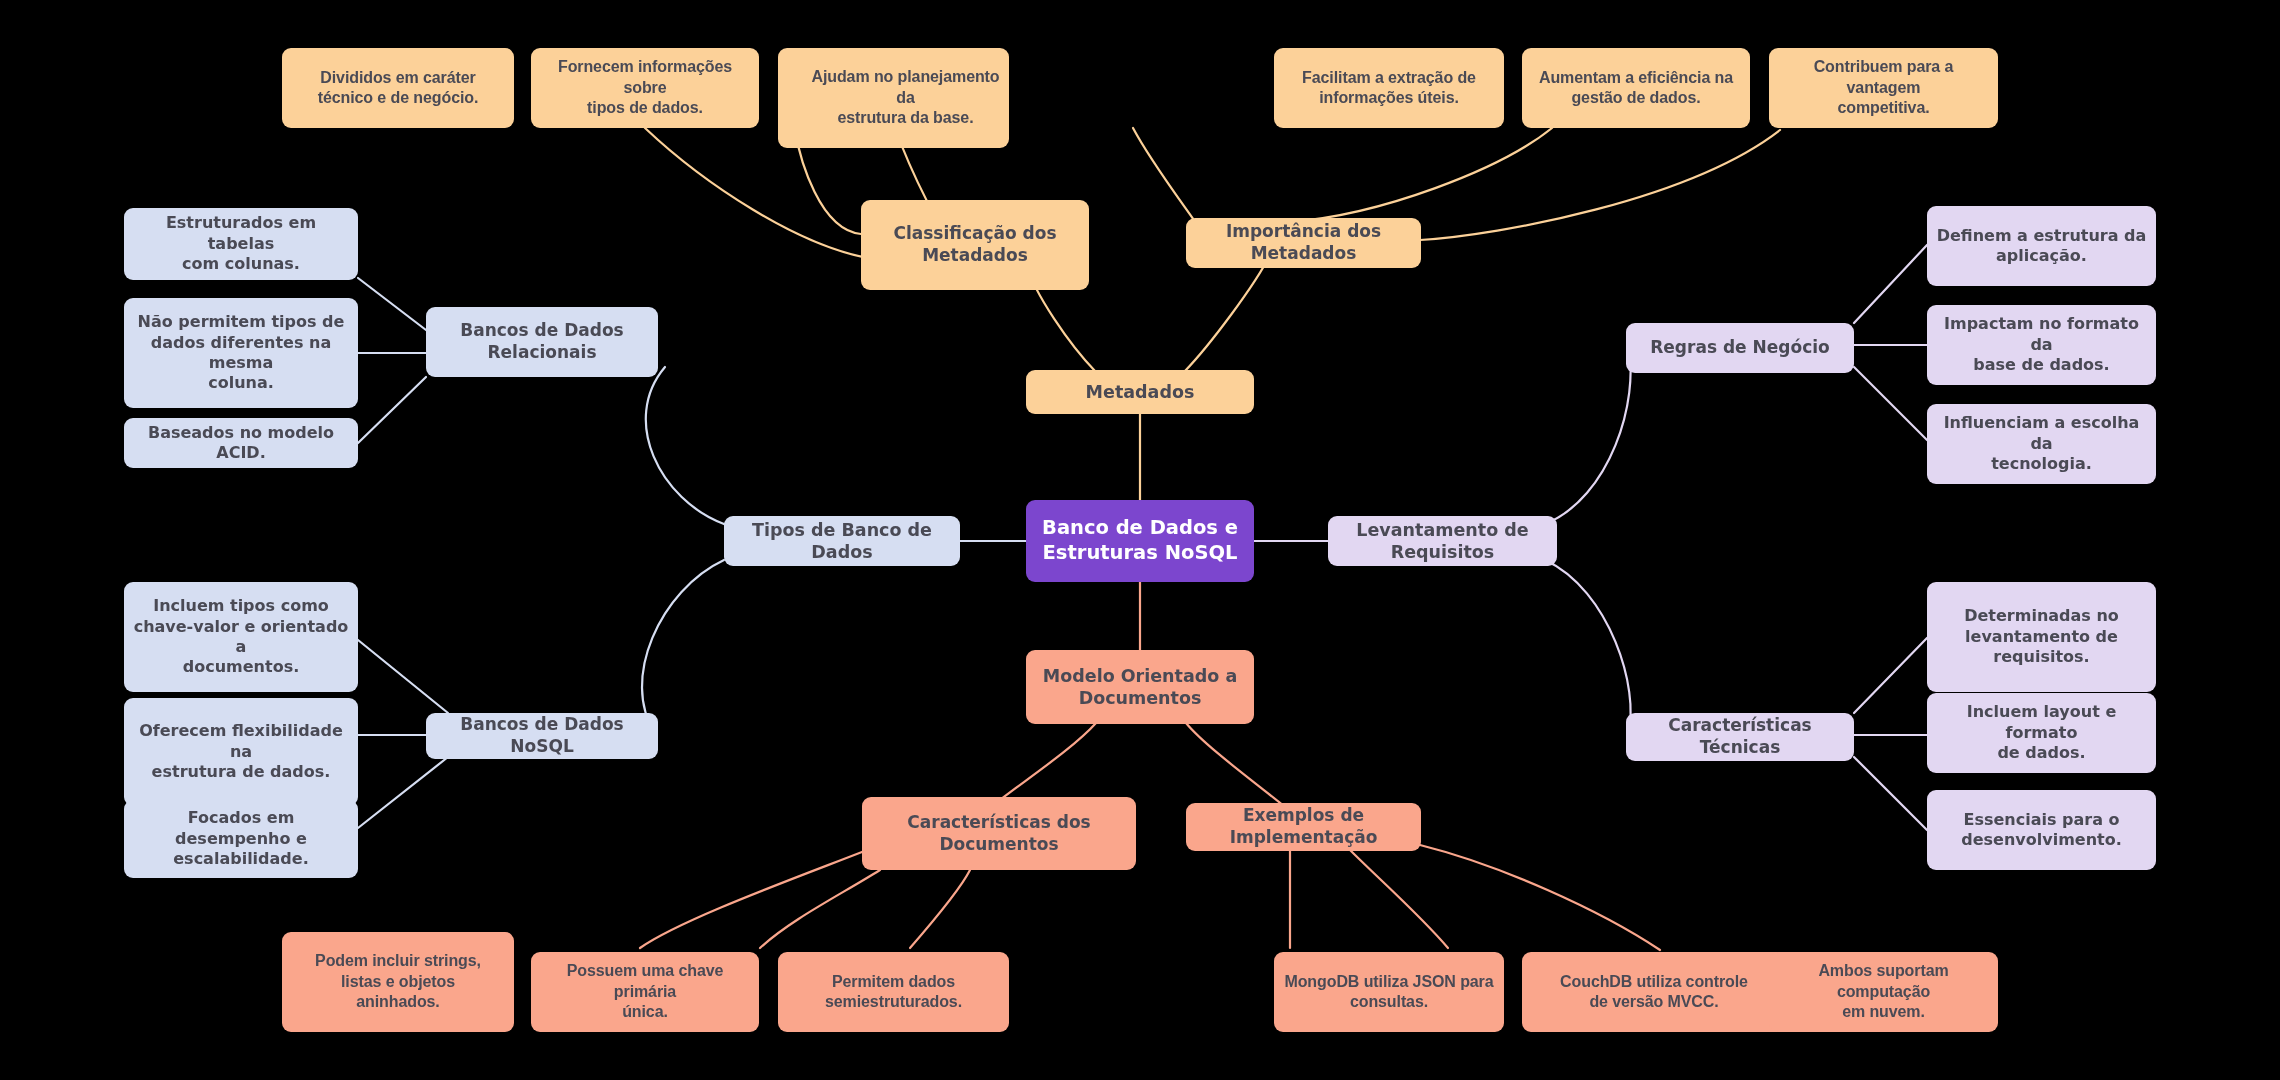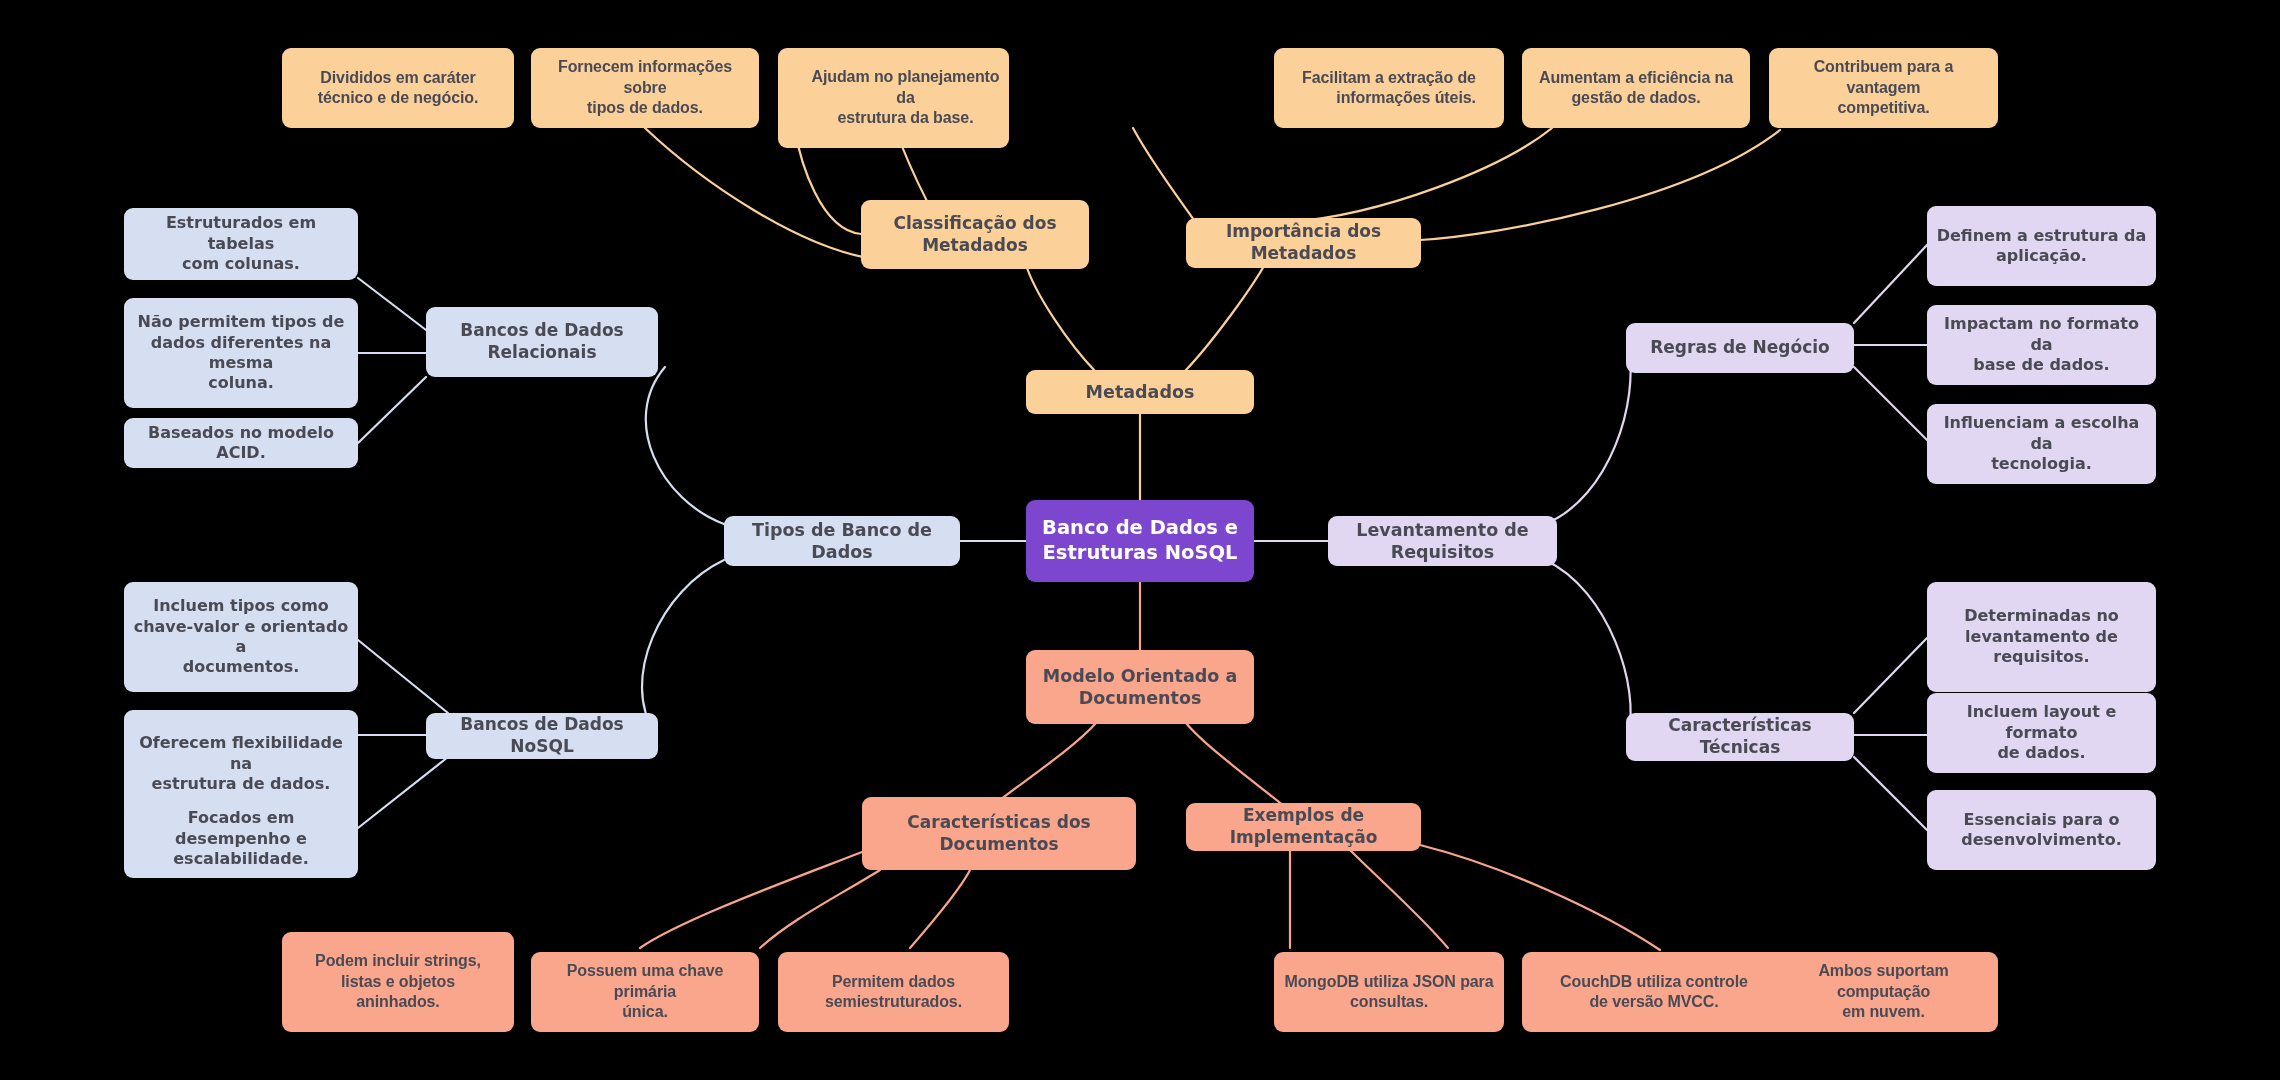--- a/index.html
+++ b/index.html
@@ -128,21 +128,21 @@
   <div class="node c-orange f-wide s-main" style="left:1026px; top:370px; width:228px; height:44px;">Metadados</div>
 
   <div class="node c-salmon f-wide s-main" style="left:1026px; top:650px; width:228px; height:74px;">Modelo Orientado a
 Documentos</div>
 
   <div class="node c-blue f-wide s-sub" style="left:426px; top:307px; width:232px; height:70px;">Bancos de Dados
 Relacionais</div>
 
   <div class="node c-blue f-wide s-sub" style="left:426px; top:713px; width:232px; height:46px;">Bancos de Dados NoSQL</div>
 
-  <div class="node c-orange f-wide s-sub" style="left:861px; top:200px; width:228px; height:69px;">Classificação dos
+  <div class="node c-orange f-wide s-sub" style="left:861px; top:200px; width:228px; height:90px;">Classificação dos
 Metadados</div>
 
   <div class="node c-orange f-wide s-sub" style="left:1186px; top:218px; width:235px; height:50px;">Importância dos Metadados</div>
 
   <div class="node c-lav f-wide s-sub" style="left:1626px; top:323px; width:228px; height:50px;">Regras de Negócio</div>
 
   <div class="node c-lav f-wide s-sub" style="left:1626px; top:713px; width:228px; height:48px;">Características Técnicas</div>
 
   <div class="node c-salmon f-wide s-sub" style="left:862px; top:797px; width:274px; height:73px;">Características dos
 Documentos</div>
@@ -152,33 +152,33 @@
   <div class="node c-blue f-wide s-leaf" style="left:124px; top:208px; width:234px; height:72px;">Estruturados em tabelas
 com colunas.</div>
   <div class="node c-blue f-wide s-leaf" style="left:124px; top:298px; width:234px; height:110px;">Não permitem tipos de
 dados diferentes na mesma
 coluna.</div>
   <div class="node c-blue f-wide s-leaf" style="left:124px; top:418px; width:234px; height:50px;">Baseados no modelo ACID.</div>
 
   <div class="node c-blue f-wide s-leaf" style="left:124px; top:582px; width:234px; height:110px;">Incluem tipos como
 chave-valor e orientado a
 documentos.</div>
-  <div class="node c-blue f-wide s-leaf" style="left:124px; top:698px; width:234px; height:108px;margin-top:12px;">Oferecem flexibilidade na
+  <div class="node c-blue f-wide s-leaf" style="left:124px; top:698px; width:234px; height:108px;">Oferecem flexibilidade na
 estrutura de dados.</div>
   <div class="node c-blue f-wide s-leaf" style="left:124px; top:800px; width:234px; height:78px;">Focados em desempenho e
 escalabilidade.</div>
 
   <div class="node c-orange f-narrow s-leaf" style="left:282px; top:48px; width:232px; height:80px;">Divididos em caráter
 técnico e de negócio.</div>
   <div class="node c-orange f-narrow s-leaf" style="left:531px; top:48px; width:228px; height:80px;">Fornecem informações sobre
 tipos de dados.</div>
   <div class="node c-orange f-narrow s-leaf" style="left:778px; top:48px; width:231px; height:100px;padding-left:30px;">Ajudam no planejamento da
 estrutura da base.</div>
 
-  <div class="node c-orange f-narrow s-leaf" style="left:1274px; top:48px; width:230px; height:80px;text-align:right;">Facilitam a extração de
+  <div class="node c-orange f-narrow s-leaf" style="left:1274px; top:48px; width:230px; height:80px;">Facilitam a extração de
 informações úteis.</div>
   <div class="node c-orange f-narrow s-leaf" style="left:1522px; top:48px; width:228px; height:80px;">Aumentam a eficiência na
 gestão de dados.</div>
   <div class="node c-orange f-narrow s-leaf" style="left:1769px; top:48px; width:229px; height:80px;">Contribuem para a vantagem
 competitiva.</div>
 
   <div class="node c-lav f-wide s-leaf" style="left:1927px; top:206px; width:229px; height:80px;">Definem a estrutura da
 aplicação.</div>
   <div class="node c-lav f-wide s-leaf" style="left:1927px; top:305px; width:229px; height:80px;">Impactam no formato da
 base de dados.</div>

